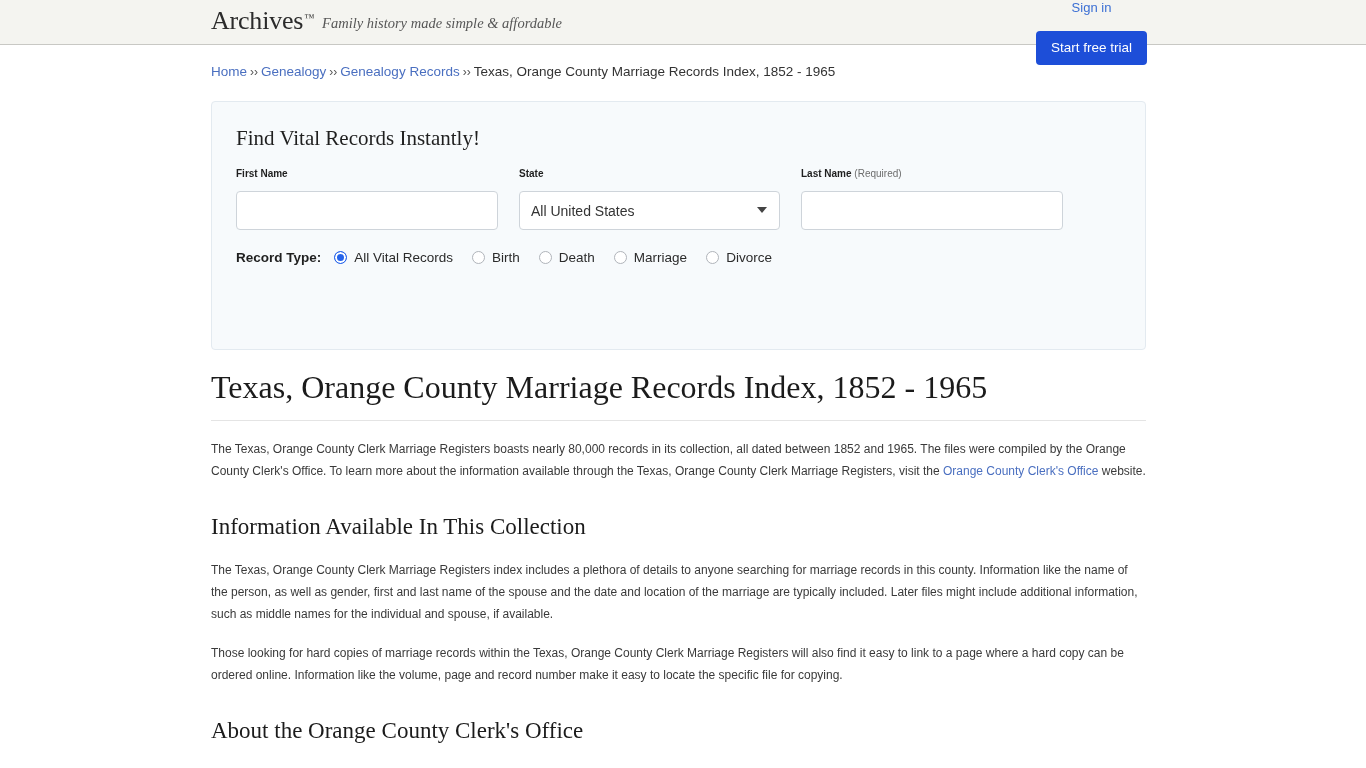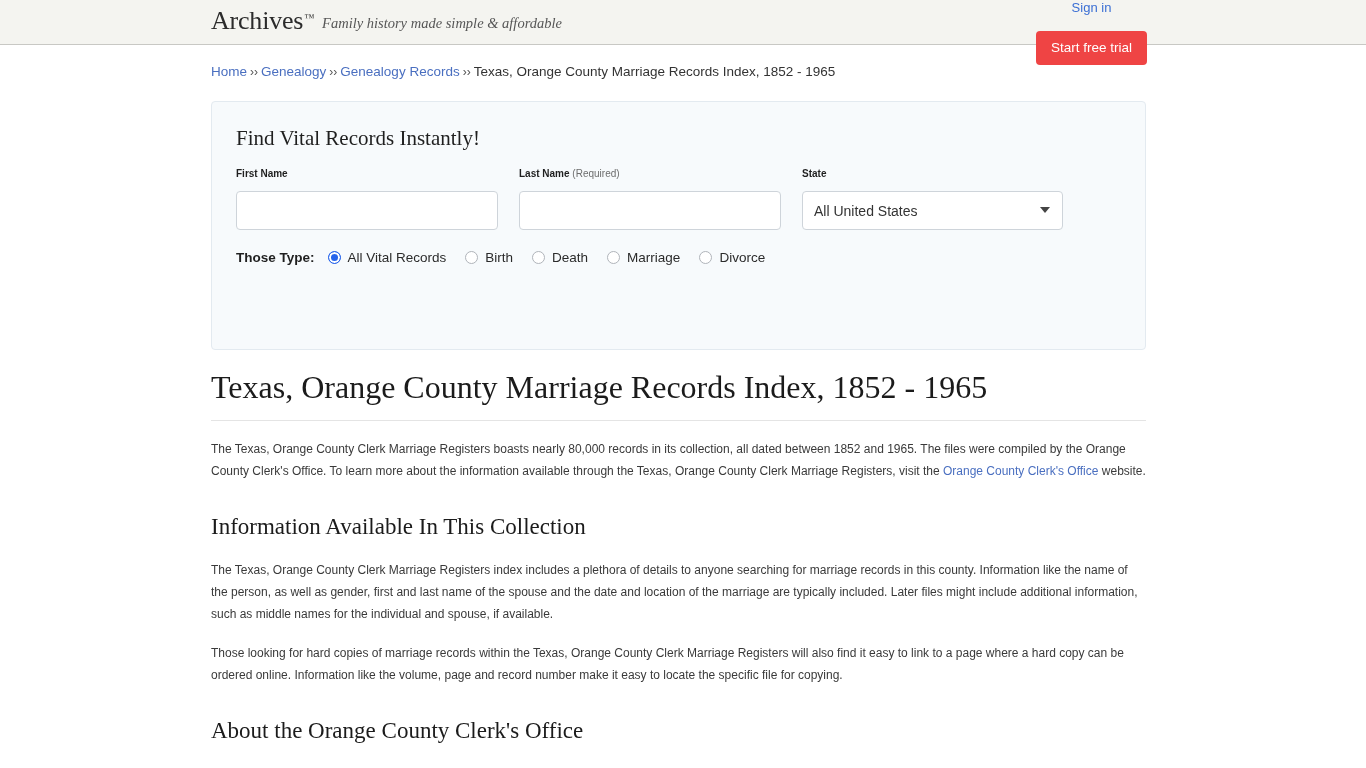--- a/index.html
+++ b/index.html
@@ -67,21 +67,21 @@
     gap: 16px;
     flex-direction: column;
   }
   .signin-link {
     color: #3b6fd4;
     font-size: 13px;
     text-decoration: none;
     cursor: pointer;
   }
   .trial-btn {
-    background: #ef4444;
+    background: #1d4ed8;
     color: #ffffff;
     font-size: 13.5px;
     border: none;
     border-radius: 4px;
     padding: 9px 15px 10px 15px;
     cursor: pointer;
     font-family: "Liberation Sans", sans-serif;
   }
 
   
@@ -301,37 +301,37 @@
 </div>
 
 <div class="search-panel">
   <div class="panel-title">Find Vital Records Instantly!</div>
 
   <div class="fields-row">
     <div class="field-col">
       <label class="field-label">First Name</label>
       <input class="text-input" type="text" placeholder="" style="">
     </div>
-    <div class="field-col">
-      <label class="field-label"><span>Last Name</span> <span class="req">(Required)</span></label>
-      <input class="text-input" type="text" placeholder="" style="">
-    </div>
     <div class="field-col state">
       <label class="field-label">State</label>
       <div class="select-wrap">
         <div class="select-box">
           <span>All United States</span>
         </div>
         <span class="select-arrow"></span>
       </div>
     </div>
+    <div class="field-col">
+      <label class="field-label"><span>Last Name</span> <span class="req">(Required)</span></label>
+      <input class="text-input" type="text" placeholder="" style="">
+    </div>
   </div>
 
   <div class="radio-row">
-    <span class="rt-label">Those Type:</span>
+    <span class="rt-label">Record Type:</span>
     <span class="radio-item">
       <span class="radio-dot checked"></span>
       <span class="radio-text">All Vital Records</span>
     </span>
     <span class="radio-item">
       <span class="radio-dot"></span>
       <span class="radio-text">Birth</span>
     </span>
     <span class="radio-item">
       <span class="radio-dot"></span>

